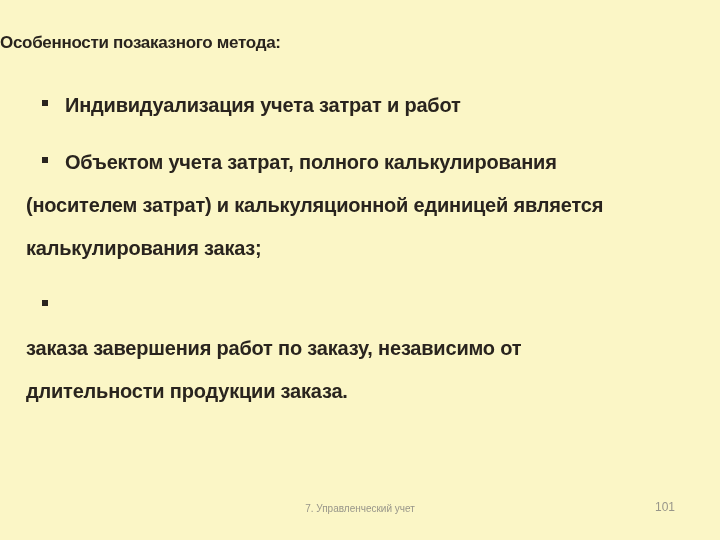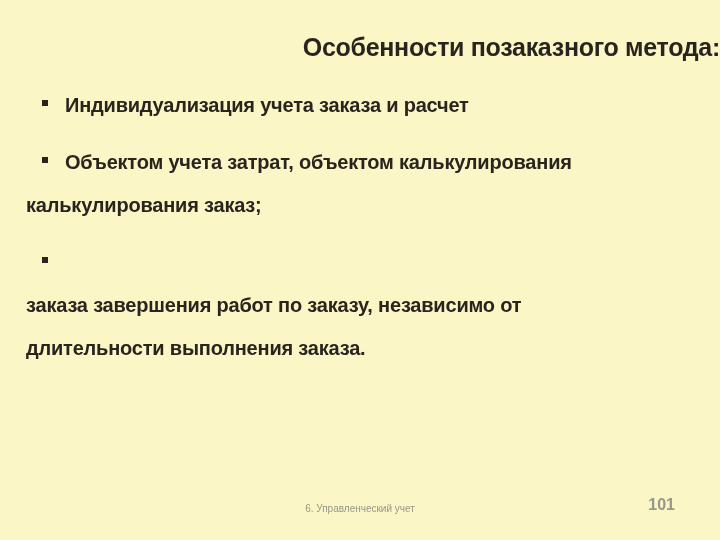--- a/index.html
+++ b/index.html
@@ -15,22 +15,22 @@
   .slide {
     position: absolute;
     inset: 0;
     background: #FBF6C6;
   }
   .slide-title {
     position: absolute;
     top: 33px;
     left: 0;
     right: 0;
-    text-align: right;
-    font-size: 25px;
+    text-align: left;
+    font-size: 17px;
     font-weight: bold;
     letter-spacing: -0.3px;
     white-space: pre-wrap;
   }
   .content {
     position: absolute;
     top: 84px;
     left: 26px;
     right: 28px;
   }
@@ -62,48 +62,49 @@
     right: 0;
     text-align: center;
     font-size: 10px;
     font-weight: normal;
     color: #98968A;
   }
   .page-number {
     position: absolute;
     bottom: 26px;
     right: 45px;
-    font-size: 16px;
-    font-weight: bold;
+    font-size: 12px;
+    font-weight: normal;
     color: #98968A;
   }
 </style>
 </head>
 <body>
 
 <div class="slide">
 
   <div class="slide-title">Особенности позаказного метода:</div>
 
   <div class="content">
 
     <div class="para">
-      <div class="line first"><span class="bullet-sq"></span><span>Индивидуализация учета заказа и расчет</span></div>
+      <div class="line first"><span class="bullet-sq"></span><span>Индивидуализация учета затрат и работ</span></div>
     </div>
 
     <div class="para">
-      <div class="line first"><span class="bullet-sq"></span><span>Объектом учета затрат, объектом калькулирования</span></div>
+      <div class="line first"><span class="bullet-sq"></span><span>Объектом учета затрат, полного калькулирования</span></div>
+      <div class="line">(носителем затрат) и калькуляционной единицей является</div>
       <div class="line">калькулирования заказ;</div>
     </div>
 
     <div class="para">
       <div class="line first"><span class="bullet-sq"></span></div>
       <div class="line">заказа завершения работ по заказу, независимо от</div>
-      <div class="line">длительности выполнения заказа.</div>
+      <div class="line">длительности продукции заказа.</div>
     </div>
 
   </div>
 
-  <div class="footer-label">6. Управленческий учет</div>
+  <div class="footer-label">7. Управленческий учет</div>
 
   <div class="page-number">101</div>
 
 </div>
 
 </body></html>

